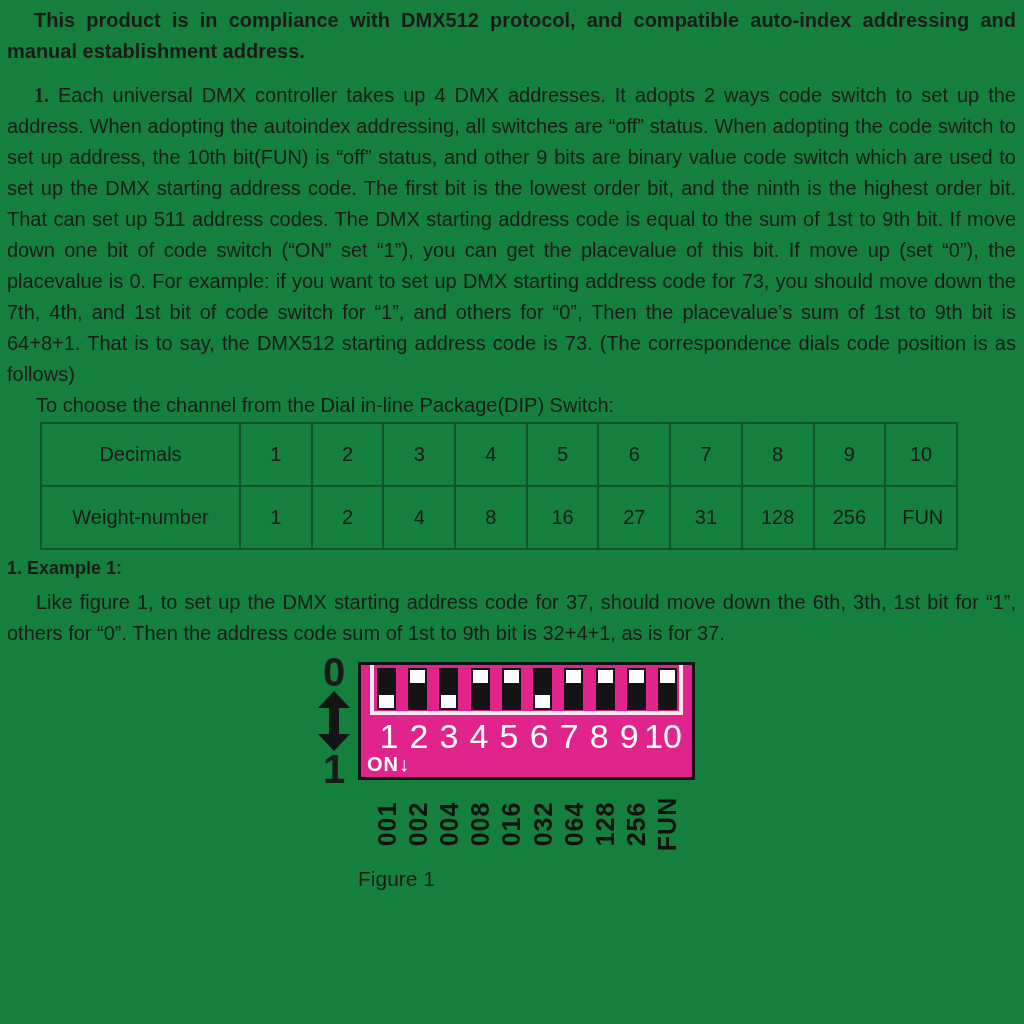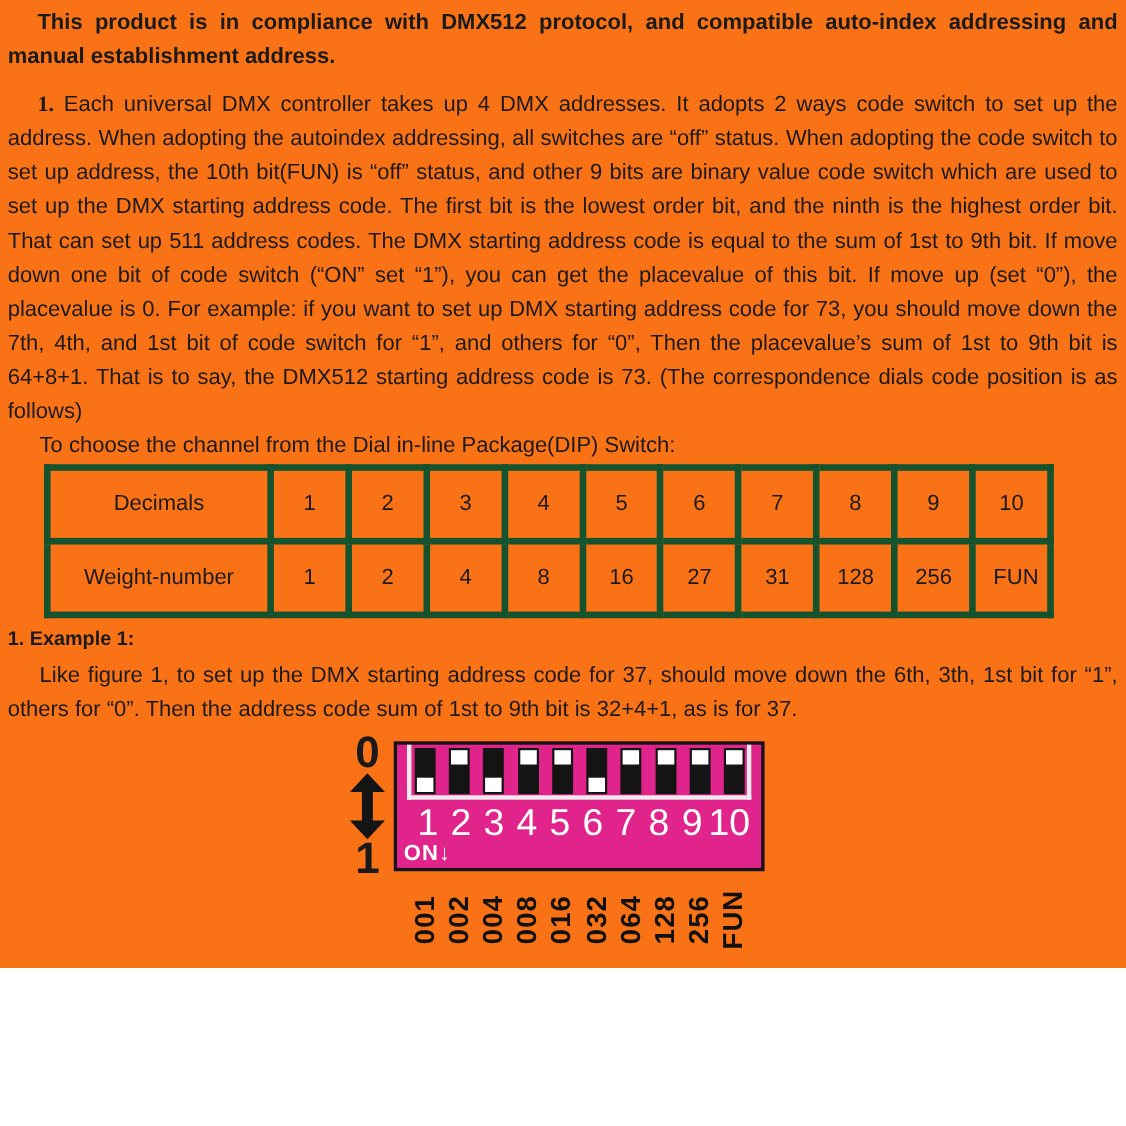--- a/index.html
+++ b/index.html
@@ -1,19 +1,19 @@
 <!DOCTYPE html>
 <html><head>
 <meta charset="utf-8">
 <style>
   html,body{margin:0;padding:0;background:#fff;}
   .page{
     position:relative;
-    width:1024px;height:880px;
-    background:#f97316;
+    width:1024px;height:1024px;
+    background:#15803d;
     color:#1a1a1a;
     font-family:"Liberation Sans", sans-serif;
     overflow:hidden;
     box-sizing:border-box;
     padding:5px 8px 0 7px;
   }
   p{margin:0;}
   .just{
     font-size:20px;
     line-height:31px;
@@ -31,21 +31,21 @@
     line-height:26px;
     padding-left:29px;
   }
   table.weights{
     margin:4px 0 0 33px;
     width:918px;
     border-collapse:collapse;
     table-layout:fixed;
   }
   table.weights td{
-    border:6px solid #14532d;
+    border:2px solid #14532d;
     height:29px;
     font-size:20px;
     text-align:center;
     vertical-align:middle;
     padding:16px;
   }
   table.weights td.rowlabel{width:165px;}
   h3.example{
     margin:7px 0 0 0;
     font-size:18px;

